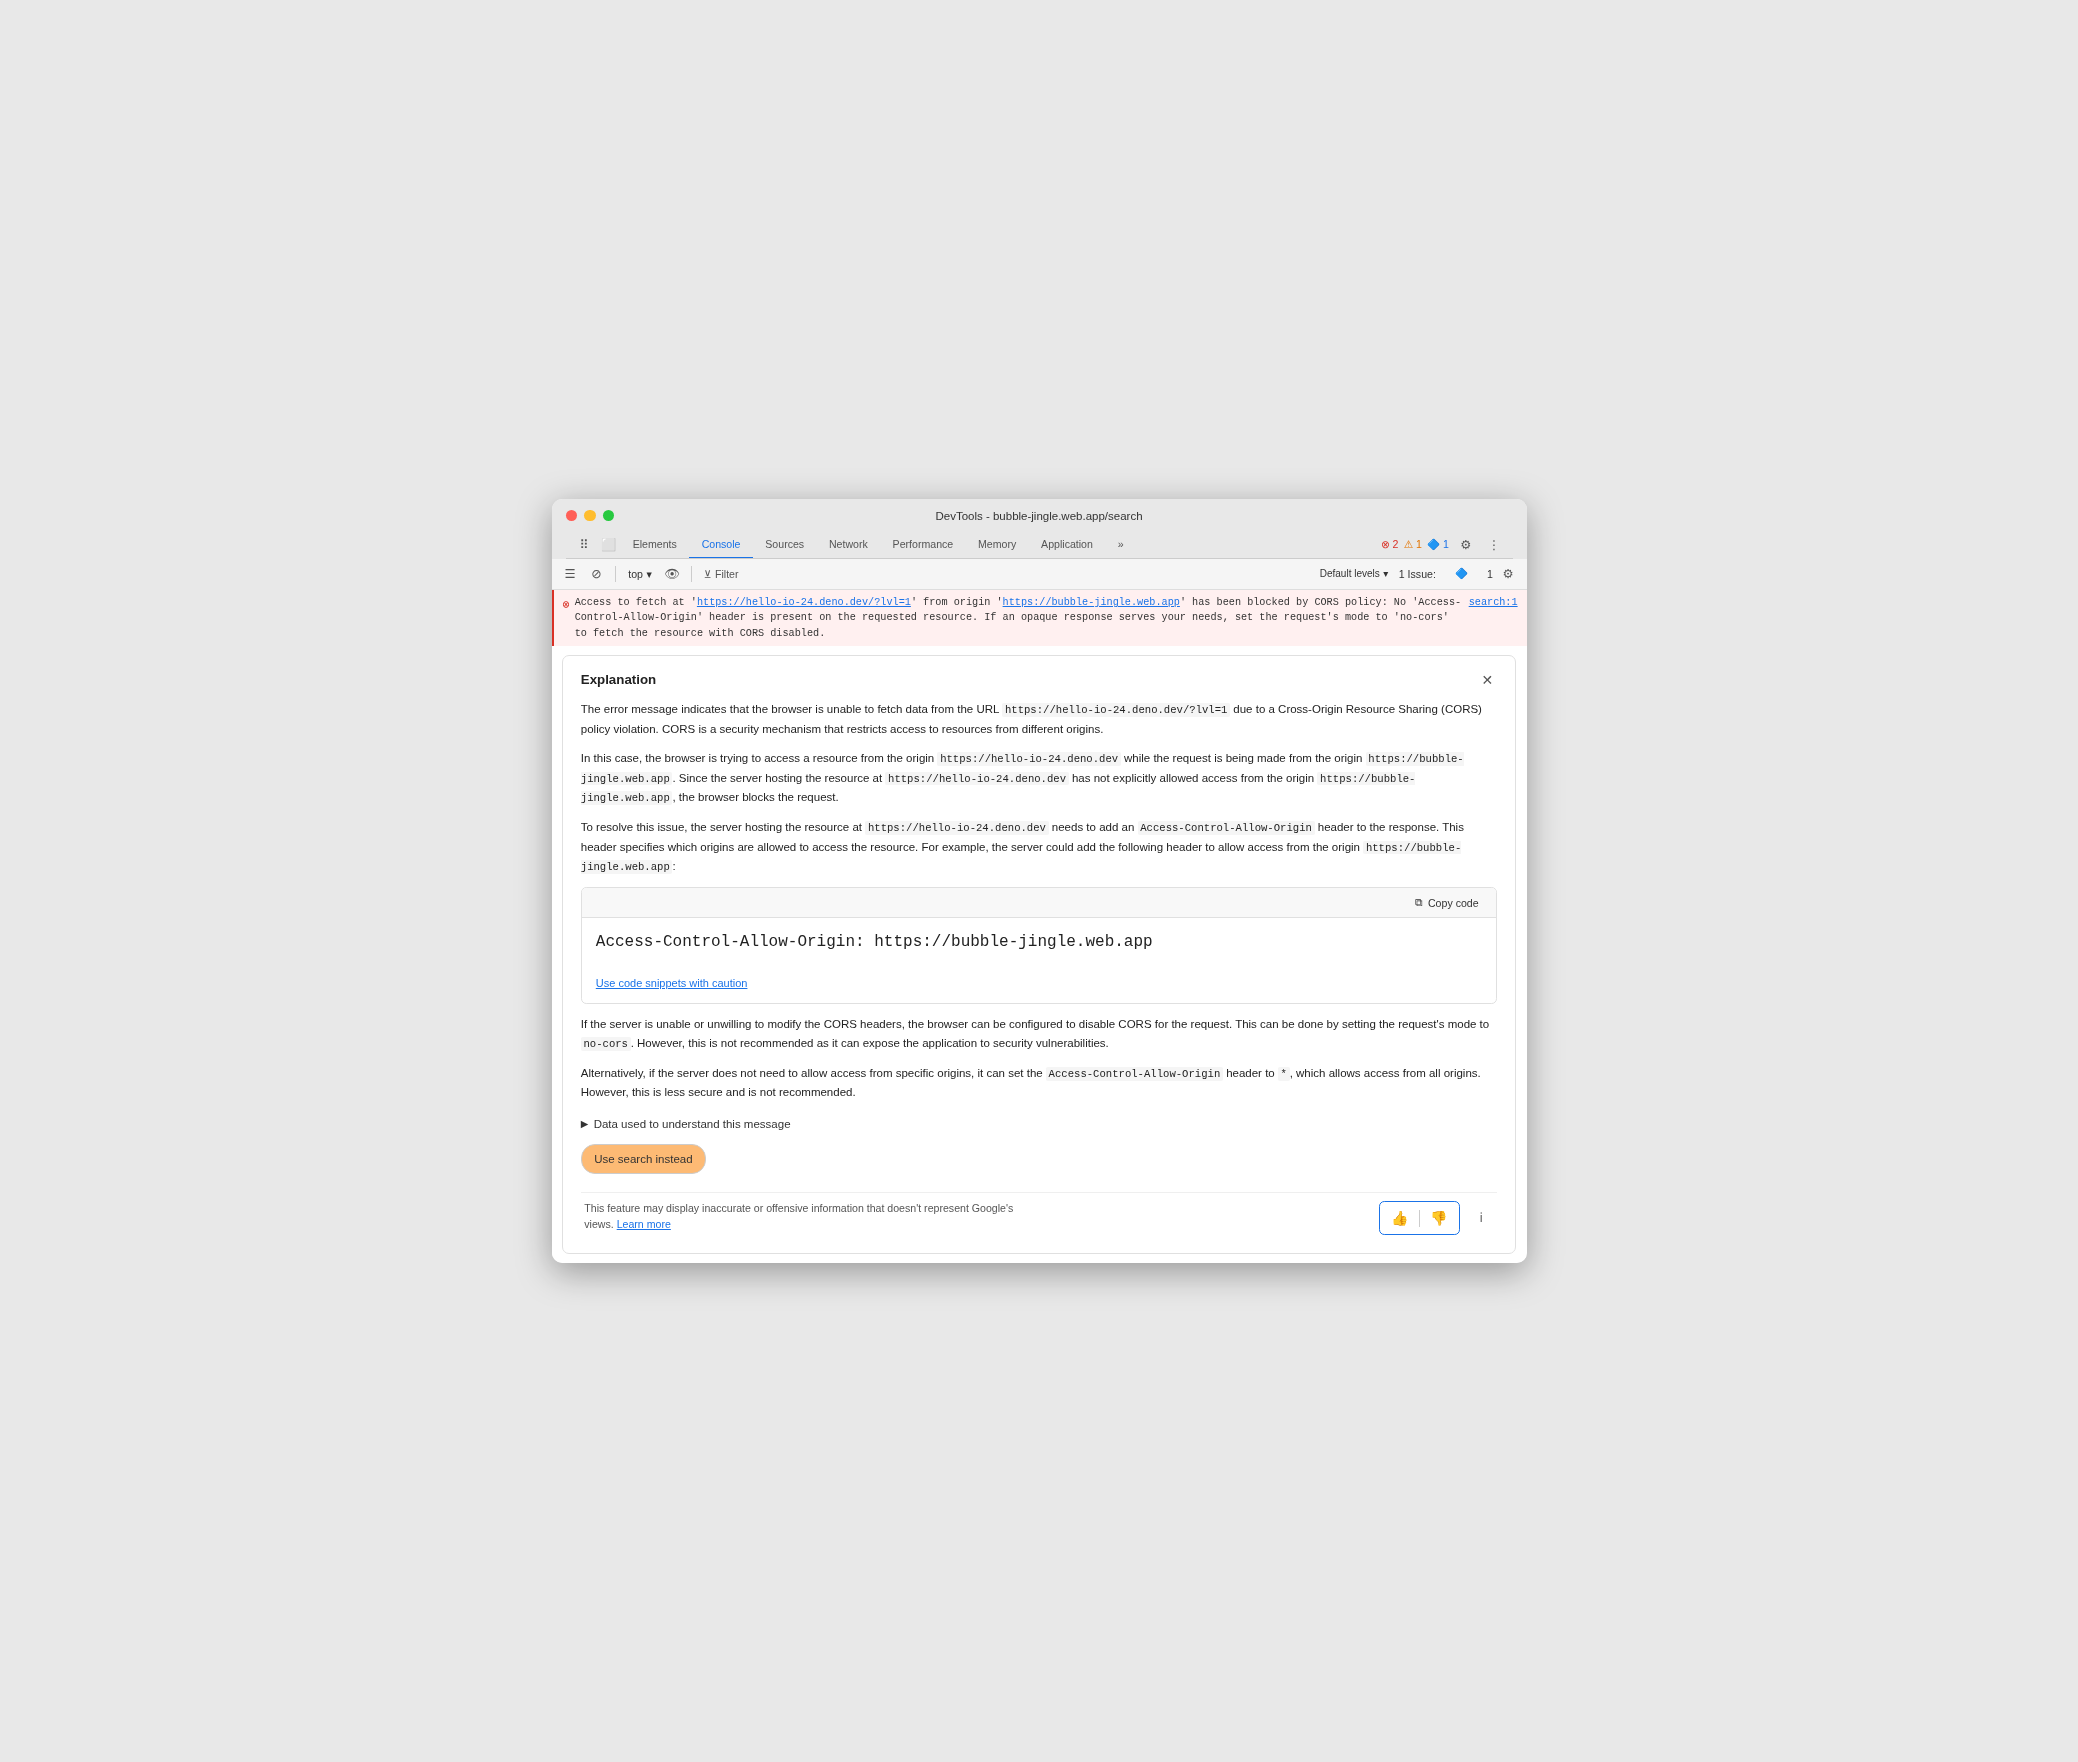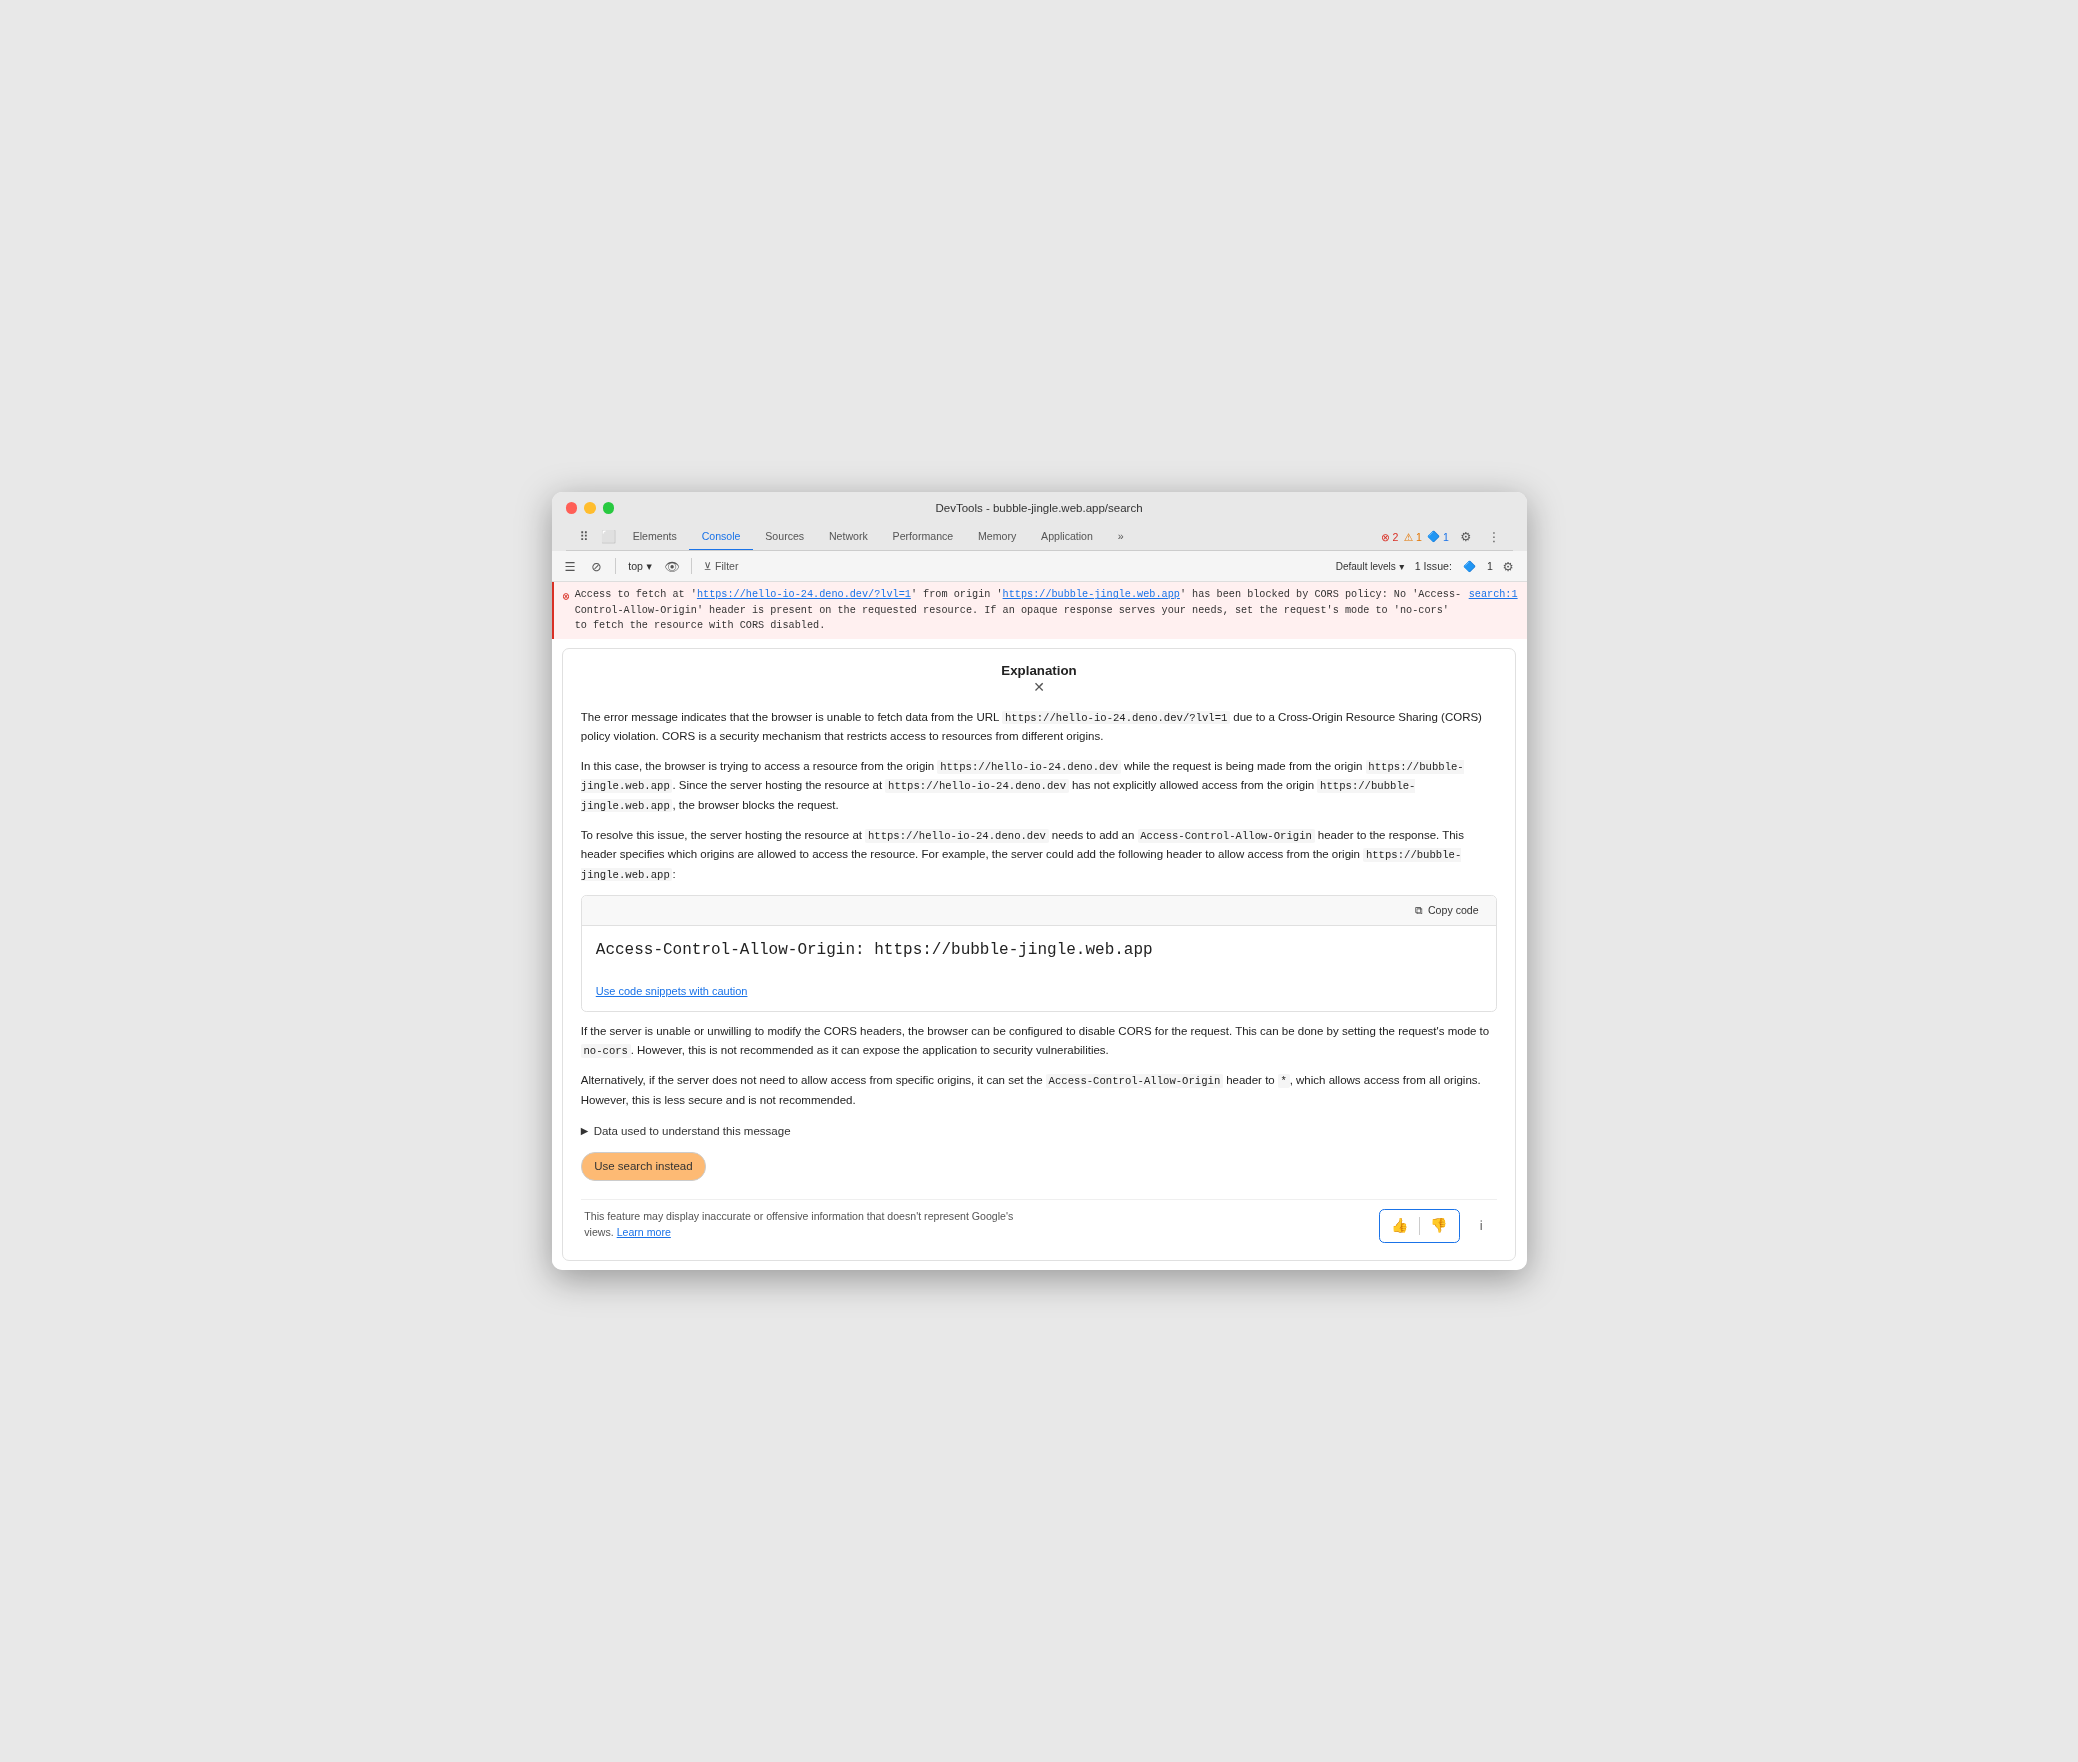--- a/index.html
+++ b/index.html
@@ -133,21 +133,21 @@
       color: #333;
       margin-left: auto;
       display: flex;
       align-items: center;
       gap: 3.5px;
       cursor: pointer;
     }
     .issues-badge {
       display: flex;
       align-items: center;
-      gap: 11px;
+      gap: 19px;
       font-size: 10.6px;
       color: #333;
       margin-left: 7px;
     }
     .console-content {
       background: white;
       padding: 0;
       overflow-y: auto;
     }
     .error-row {
@@ -187,21 +187,20 @@
       border: 0.9px solid #e0e0e0;
       border-radius: 7px;
       background: white;
       padding: 14px 17.7px;
     }
     .explanation-header {
       display: flex;
       align-items: center;
       justify-content: space-between;
       margin-bottom: 10.6px;
-      flex-direction: column;
     }
     .explanation-title {
       font-size: 13.3px;
       font-weight: 600;
       color: #222;
     }
     .close-btn {
       width: 19.5px;
       height: 19.5px;
       display: flex;

